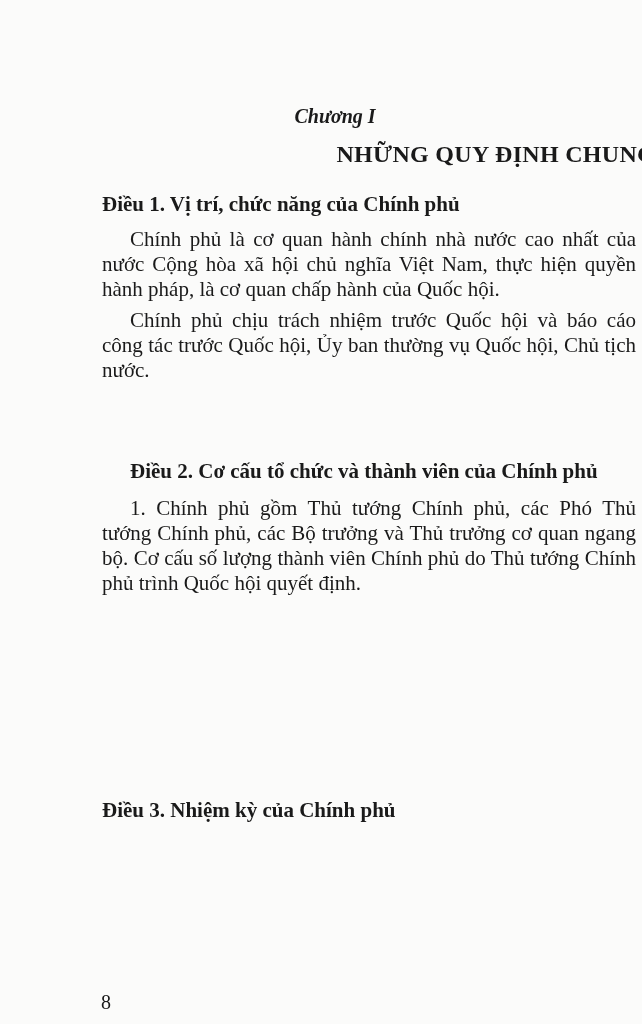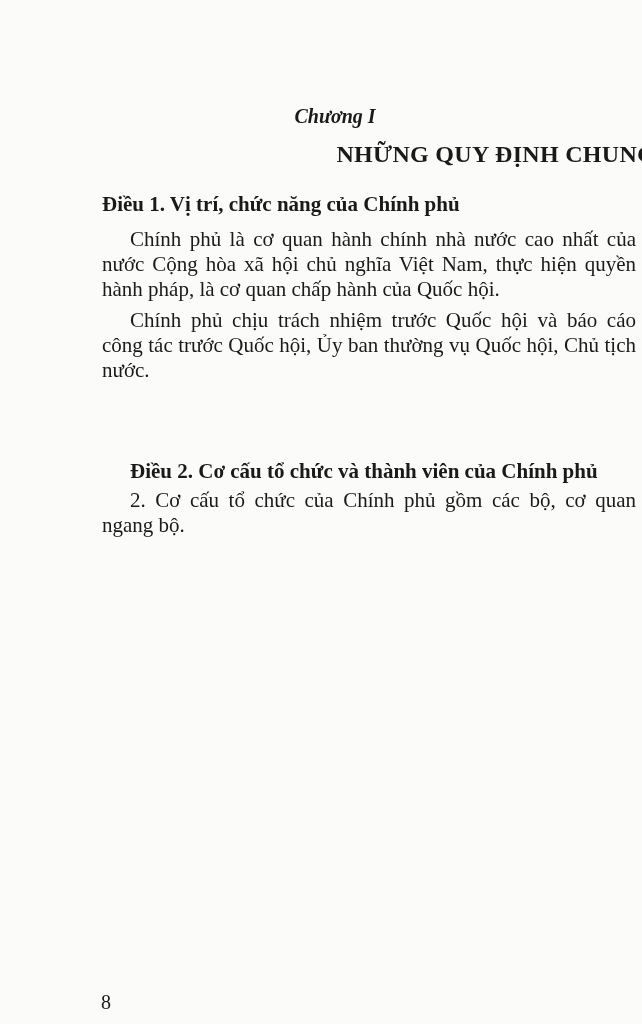--- a/index.html
+++ b/index.html
@@ -40,20 +40,21 @@
   <div class="chapter-title">NHỮNG QUY ĐỊNH CHUNG</div>
 
   <div class="content" style="top:165px;">
     <p class="heading">Điều 1. Vị trí, chức năng của Chính phủ</p>
     <p class="para" style="margin-top:6px;">Chính phủ là cơ quan hành chính nhà nước cao nhất của nước Cộng hòa xã hội chủ nghĩa Việt Nam, thực hiện quyền hành pháp, là cơ quan chấp hành của Quốc hội.</p>
     <p class="para" style="margin-top:6px;">Chính phủ chịu trách nhiệm trước Quốc hội và báo cáo công tác trước Quốc hội, Ủy ban thường vụ Quốc hội, Chủ tịch nước.</p>
   </div>
 
   <div class="content" style="top:432px;">
     <p class="heading h-justify" style="text-indent:28px; margin-left:-28px; padding-left:28px;">Điều 2. Cơ cấu tổ chức và thành viên của Chính phủ</p>
-    <p class="para">2. Cơ cấu tổ chức của Chính phủ gồm các bộ, cơ quan ngang bộ.</p>
+    <p class="para" style="margin-top:8px;">1. Chính phủ gồm Thủ tướng Chính phủ, các Phó Thủ tướng Chính phủ, các Bộ trưởng và Thủ trưởng cơ quan ngang bộ. Cơ cấu số lượng thành viên Chính phủ do Thủ tướng Chính phủ trình Quốc hội quyết định.</p>
   </div>
 
   <div class="content" style="top:771px;">
+    <p class="heading">Điều 3. Nhiệm kỳ của Chính phủ</p>
   </div>
 
   <div class="page-number">8</div>
 </div>
 
 </body></html>

